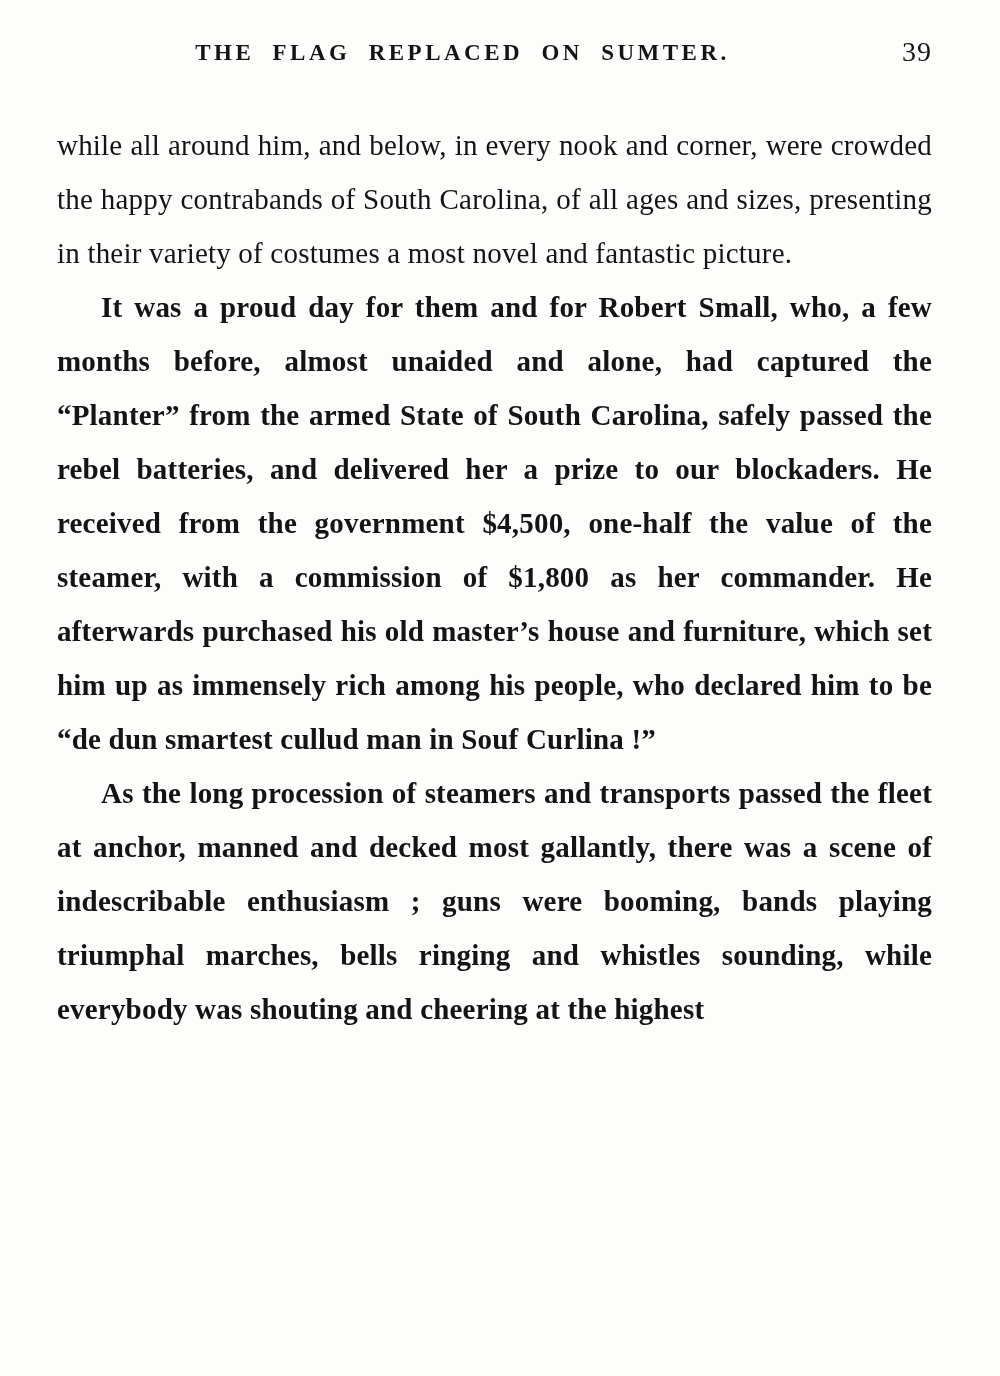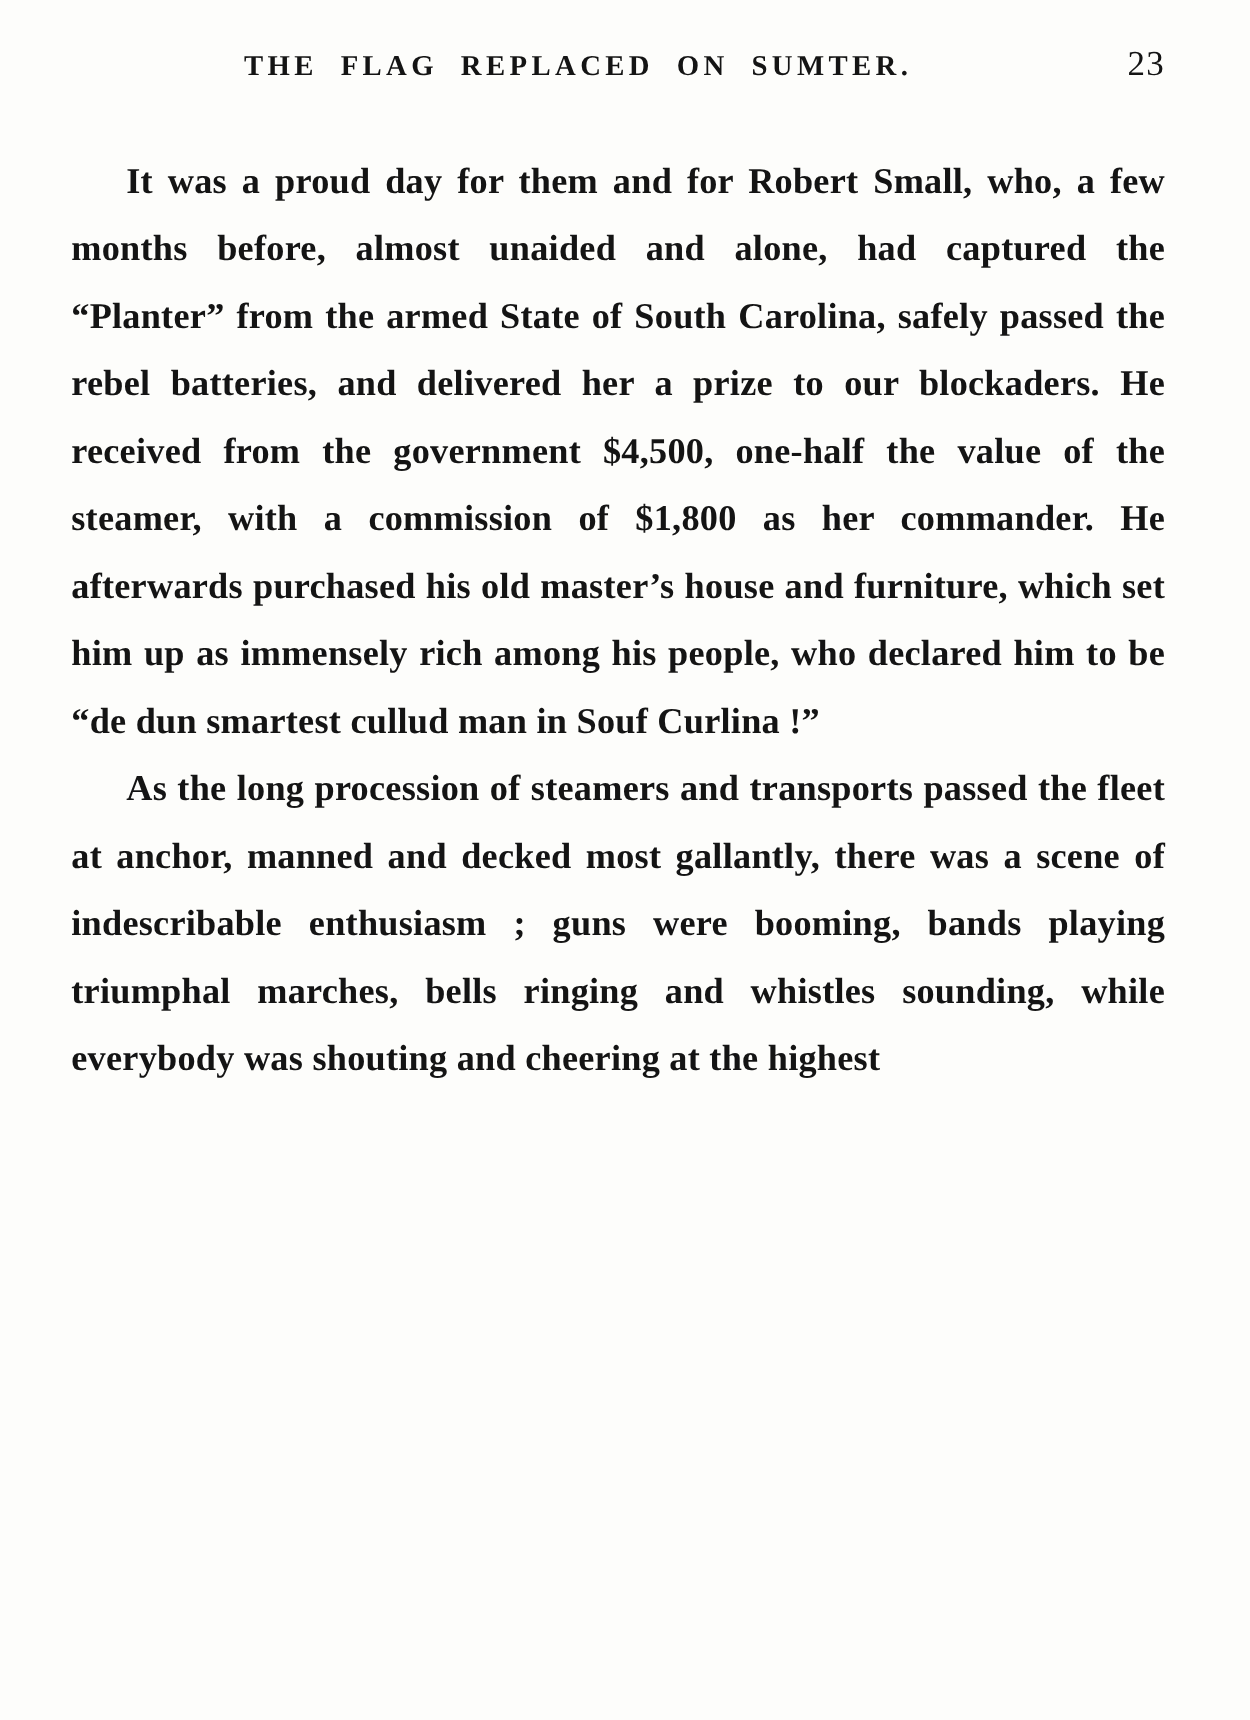--- a/index.html
+++ b/index.html
@@ -58,20 +58,21 @@
     text-indent: 44px;
     font-weight: bold;
   }
 </style>
 </head>
 <body>
 
 <div class="page">
   <div class="header">
     <span class="running-title">THE FLAG REPLACED ON SUMTER.</span>
-    <span class="page-number">23</span>
+    <span class="page-number">39</span>
   </div>
 
   <div class="text-block">
+    <p class="para noindent">while all around him, and below, in every nook and corner, were crowded the happy contrabands of South Carolina, of all ages and sizes, presenting in their variety of costumes a most novel and fantastic picture.</p>
     <p class="para indent">It was a proud day for them and for Robert Small, who, a few months before, almost unaided and alone, had captured the “Planter” from the armed State of South Carolina, safely passed the rebel batteries, and delivered her a prize to our blockaders.  He received from the government $4,500, one-half the value of the steamer, with a commission of $1,800 as her commander.   He afterwards purchased his old master’s house and furniture, which set him up as immensely rich among his people, who declared him to be “de dun smartest cullud man in Souf Curlina !”</p>
     <p class="para indent">As the long procession of steamers and transports passed the fleet at anchor, manned and decked most gallantly, there was a scene of indescribable enthusiasm ; guns were booming, bands playing triumphal marches, bells ringing and whistles sounding, while everybody was shouting and cheering at the highest</p>
   </div>
 </div>
 
 </body></html>

